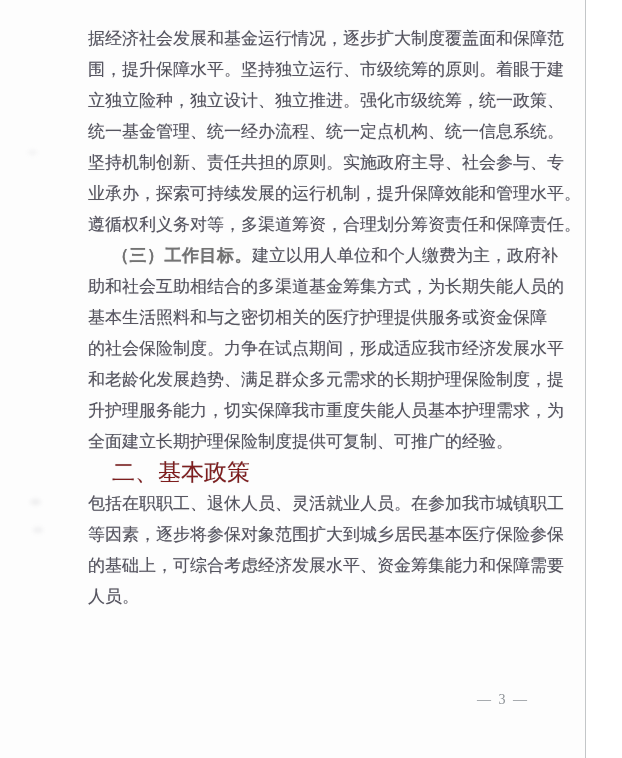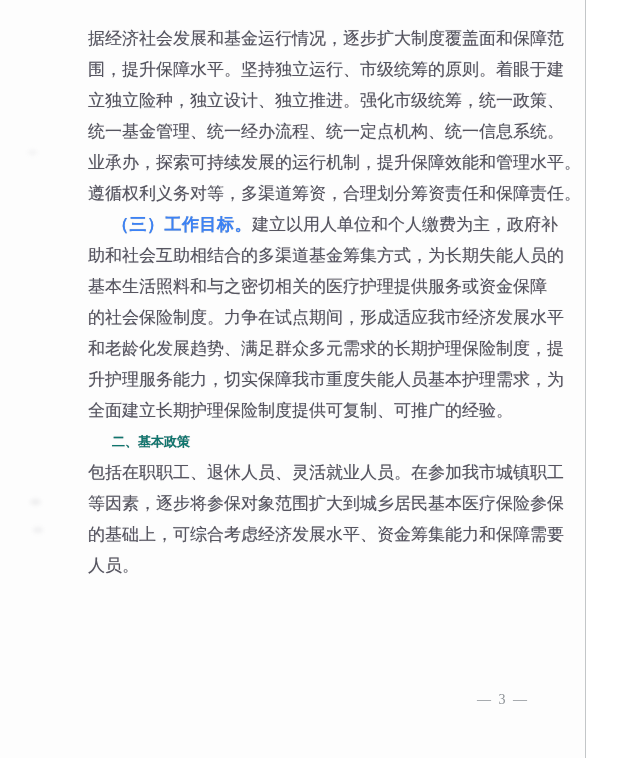--- a/index.html
+++ b/index.html
@@ -35,27 +35,27 @@
     line-height: 31px;
     font-size: 17px;
     color: #565560;
     white-space: nowrap;
     letter-spacing: 0px;
     text-shadow: 0 0 0.7px rgba(100,100,110,0.55);
   }
   .line.indent { padding-left: 24px; }
   .line .lead {
     font-weight: bold;
-    color: #3b82f6;
+    color: #737373;
     letter-spacing: 0.5px;
   }
   .line.heading {
-    font-weight: bold;
-    color: #0f766e;
-    font-size: 13px;
+    font-weight: normal;
+    color: #7f1d1d;
+    font-size: 23px;
   }
   .page-number {
     position: absolute;
     top: 691px;
     left: 453px;
     width: 100px;
     text-align: center;
     font-size: 14px;
     color: #8b9095;
     letter-spacing: 2px;
@@ -81,20 +81,21 @@
 
   <div class="scan-artifact artifact-1"></div>
   <div class="scan-artifact artifact-2"></div>
   <div class="scan-artifact artifact-3"></div>
 
   <div class="text-block">
       <div class="line"><span>据经济社会发展和基金运行情况，逐步扩大制度覆盖面和保障范</span></div>
       <div class="line"><span>围，提升保障水平。坚持独立运行、市级统筹的原则。着眼于建</span></div>
       <div class="line"><span>立独立险种，独立设计、独立推进。强化市级统筹，统一政策、</span></div>
       <div class="line"><span>统一基金管理、统一经办流程、统一定点机构、统一信息系统。</span></div>
+      <div class="line"><span>坚持机制创新、责任共担的原则。实施政府主导、社会参与、专</span></div>
       <div class="line"><span>业承办，探索可持续发展的运行机制，提升保障效能和管理水平。</span></div>
       <div class="line"><span>遵循权利义务对等，多渠道筹资，合理划分筹资责任和保障责任。</span></div>
       <div class="line indent"><span class="lead">（三）工作目标。</span><span>建立以用人单位和个人缴费为主，政府补</span></div>
       <div class="line"><span>助和社会互助相结合的多渠道基金筹集方式，为长期失能人员的</span></div>
       <div class="line"><span>基本生活照料和与之密切相关的医疗护理提供服务或资金保障</span></div>
       <div class="line"><span>的社会保险制度。力争在试点期间，形成适应我市经济发展水平</span></div>
       <div class="line"><span>和老龄化发展趋势、满足群众多元需求的长期护理保险制度，提</span></div>
       <div class="line"><span>升护理服务能力，切实保障我市重度失能人员基本护理需求，为</span></div>
       <div class="line"><span>全面建立长期护理保险制度提供可复制、可推广的经验。</span></div>
       <div class="line indent heading"><span>二、基本政策</span></div>

